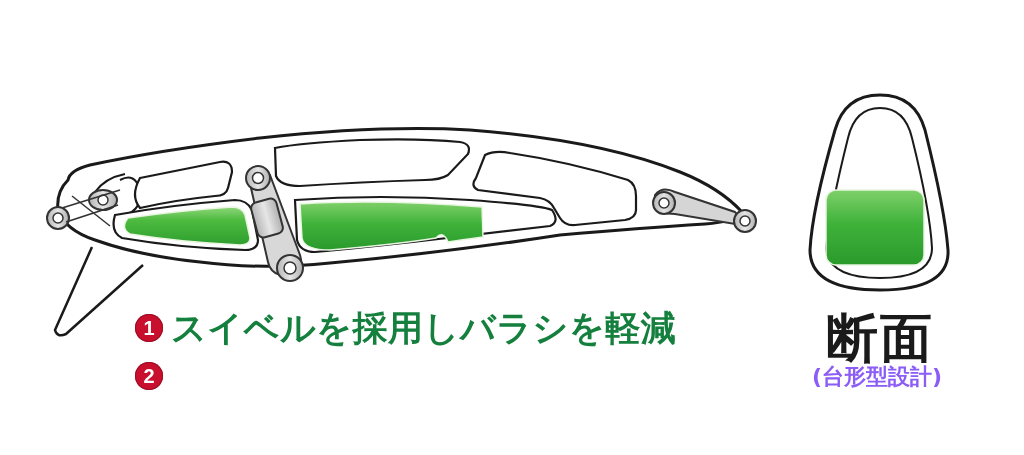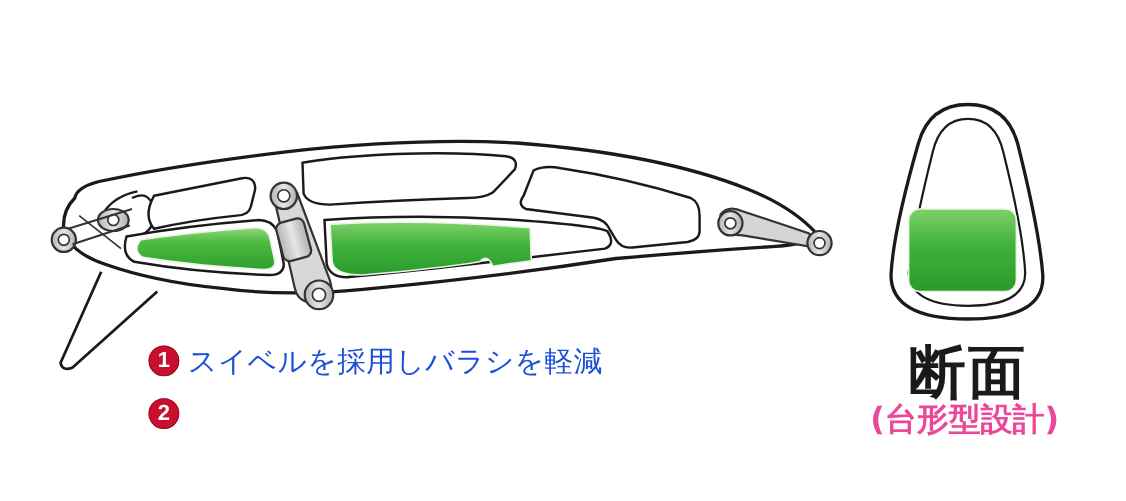--- a/index.html
+++ b/index.html
@@ -5,25 +5,25 @@
     html, body { margin: 0; padding: 0; background: #ffffff; }
     body { width: 1024px; height: 455px; position: relative; overflow: hidden;
            font-family: "DejaVu Sans", sans-serif; }
     .art { position: absolute; left: 0; top: 0; width: 1024px; height: 455px; }
     .feature-list { position: absolute; left: 135px; top: 311px; }
     .feature { display: flex; align-items: center; height: 34px; margin-bottom: 14px; }
     .badge { width: 28px; height: 28px; border-radius: 50%; background: #c8102e;
              color: #fff; font-weight: bold; font-size: 20px; display: flex;
              align-items: center; justify-content: center; margin-right: 8px;
              font-family: "Liberation Sans", sans-serif; box-shadow: inset 0 0 0 1px #9e0b22; }
-    .feature-text { font-size: 26px; font-weight: normal; color: #1d4ed8; letter-spacing: 0.5px; }
+    .feature-text { font-size: 35px; font-weight: bold; color: #15803d; letter-spacing: 0.5px; }
     .section-title { position: absolute; left: 820px; top: 304px; width: 120px; text-align: center;
                      font-size: 52px; font-weight: bold; color: #1a1a1a; letter-spacing: 2px; }
     .section-sub { position: absolute; left: 752px; top: 362px; width: 250px; text-align: center;
-                   font-size: 29px; font-weight: bold; color: #ec4899; }
+                   font-size: 22px; font-weight: bold; color: #8b5cf6; }
   </style>
 </head>
 <body>
 
 <svg class="art" viewBox="0 0 1024 455" xmlns="http://www.w3.org/2000/svg">
   <defs>
     <linearGradient id="greenGrad" x1="0" y1="0" x2="0" y2="1">
       <stop offset="0" stop-color="#8fd67a"></stop>
       <stop offset="0.35" stop-color="#4dbb3f"></stop>
       <stop offset="1" stop-color="#2e9e2f"></stop>

